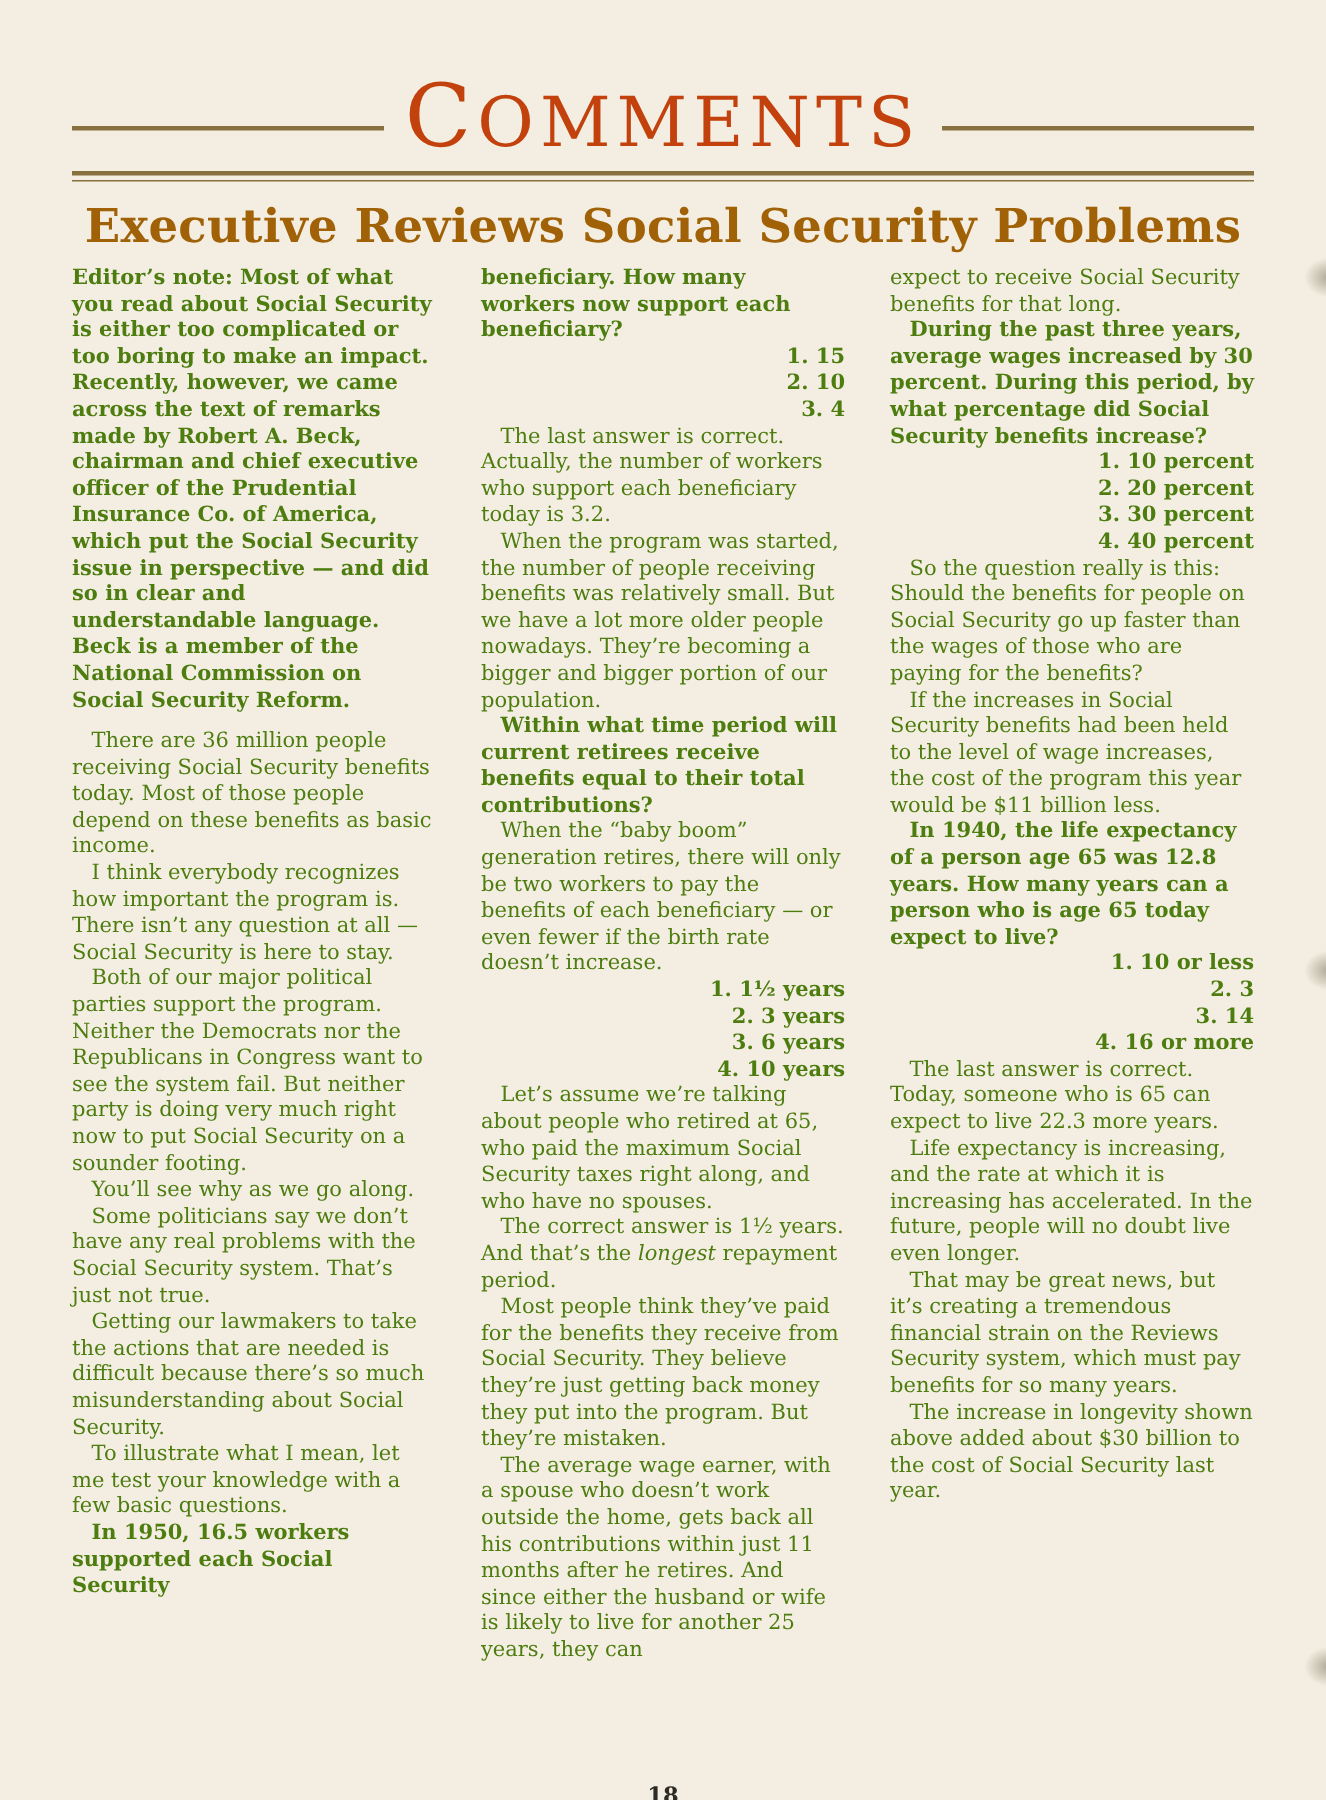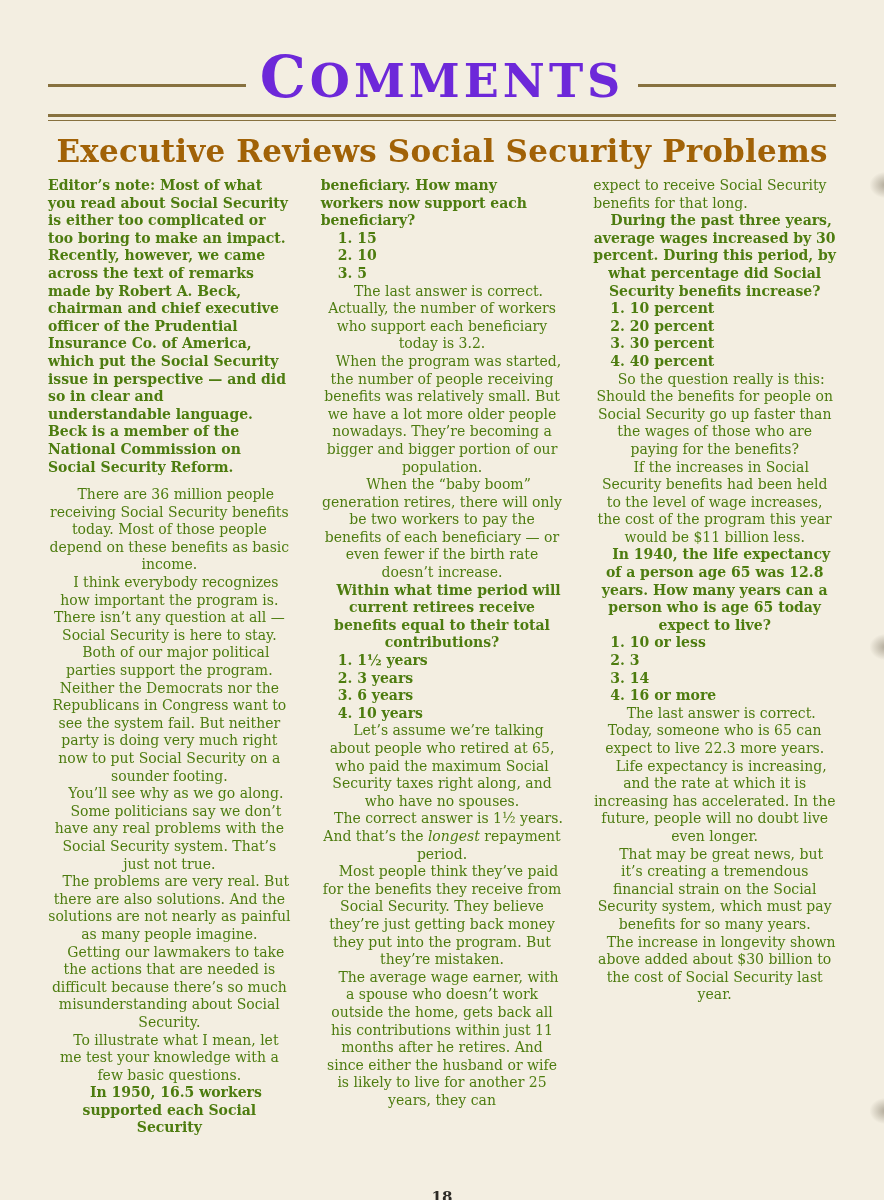--- a/index.html
+++ b/index.html
@@ -20,22 +20,22 @@
   .masthead {
     display: flex; align-items: center; gap: 14px;
     margin-top: 48px;
   }
   .masthead .rule {
     flex: 1; height: 0;
     border-top: 3px solid #87713f;
     margin-top: 16px;
   }
   .masthead-text {
-    font-size: 46px; font-weight: bold;
-    color: #6d28d9; letter-spacing: 4px; line-height: 1;
+    font-size: 46px; font-weight: normal;
+    color: #c2410c; letter-spacing: 4px; line-height: 1;
   }
   .masthead-text::first-letter { font-size: 58px; }
   .double-rule { margin-top: 8px; }
   .double-rule .dr1 { border-top: 3px solid #87713f; }
   .double-rule .dr2 { border-top: 1px solid #87713f; margin-top: 3px; }
   
   .article-title {
     margin: 12px 0 8px;
     font-size: 31px; font-weight: bold;
     color: #a16207;
@@ -45,22 +45,22 @@
   }
   
   .columns { display: flex; gap: 30px; margin-top: 6px; }
   .col { flex: 1; min-width: 0; }
   .para {
     margin: 0;
     font-size: 14px; line-height: 17.6px;
     color: #4d7c0f;
   }
   .para.editor, .para.b, .para.b0, .para.li { font-weight: bold; }
-  .para.n, .para.b { text-indent: 13px; text-align: center; }
-  .para.li { padding-left: 17px; }
+  .para.n, .para.b { text-indent: 13px; }
+  .para.li { padding-left: 17px; text-align: right; }
   .para.gap { margin-bottom: 10px; }
   .para em { font-style: italic; }
   
   .page-number {
     position: absolute; bottom: 42px; left: 0; right: 0;
     text-align: center;
     font-size: 15px; font-weight: bold; color: #2d2b26;
   }
   
   .curl {
@@ -93,34 +93,33 @@
   <h1 class="article-title">Executive Reviews Social Security Problems</h1>
 
   <div class="columns">
     <div class="col">
         <p class="para editor gap">Editor’s note: Most of what you read about Social Security is either too complicated or too boring to make an impact. Recently, however, we came across the text of remarks made by Robert A. Beck, chairman and chief executive officer of the Prudential Insurance Co. of America, which put the Social Security issue in perspective — and did so in clear and understandable language. Beck is a member of the National Commission on Social Security Reform.</p>
         <p class="para n">There are 36 million people receiving Social Security benefits today. Most of those people depend on these benefits as basic income.</p>
         <p class="para n">I think everybody recognizes how important the program is. There isn’t any question at all — Social Security is here to stay.</p>
         <p class="para n">Both of our major political parties support the program. Neither the Democrats nor the Republicans in Congress want to see the system fail. But neither party is doing very much right now to put Social Security on a sounder footing.</p>
         <p class="para n">You’ll see why as we go along.</p>
         <p class="para n">Some politicians say we don’t have any real problems with the Social Security system. That’s just not true.</p>
-        <p class="para n">The problems are very real. But there are also solutions. And the solutions are not nearly as painful as many people imagine.</p>
         <p class="para n">Getting our lawmakers to take the actions that are needed is difficult because there’s so much misunderstanding about Social Security.</p>
         <p class="para n">To illustrate what I mean, let me test your knowledge with a few basic questions.</p>
         <p class="para b">In 1950, 16.5 workers supported each Social Security</p>
       </div>
     <div class="col">
         <p class="para b0">beneficiary. How many workers now support each beneficiary?</p>
         <p class="para li">1.  15</p>
         <p class="para li">2.  10</p>
-        <p class="para li">3.  5</p>
+        <p class="para li">3.  4</p>
         <p class="para n">The last answer is correct. Actually, the number of workers who support each beneficiary today is 3.2.</p>
         <p class="para n">When the program was started, the number of people receiving benefits was relatively small. But we have a lot more older people nowadays. They’re becoming a bigger and bigger portion of our population.</p>
+        <p class="para b">Within what time period will current retirees receive benefits equal to their total contributions?</p>
         <p class="para n">When the “baby boom” generation retires, there will only be two workers to pay the benefits of each beneficiary — or even fewer if the birth rate doesn’t increase.</p>
-        <p class="para b">Within what time period will current retirees receive benefits equal to their total contributions?</p>
         <p class="para li">1.  1½ years</p>
         <p class="para li">2.  3 years</p>
         <p class="para li">3.  6 years</p>
         <p class="para li">4.  10 years</p>
         <p class="para n">Let’s assume we’re talking about people who retired at 65, who paid the maximum Social Security taxes right along, and who have no spouses.</p>
         <p class="para n">The correct answer is 1½ years. And that’s the <em>longest</em> repayment period.</p>
         <p class="para n">Most people think they’ve paid for the benefits they receive from Social Security. They believe they’re just getting back money they put into the program. But they’re mistaken.</p>
         <p class="para n">The average wage earner, with a spouse who doesn’t work outside the home, gets back all his contributions within just 11 months after he retires. And since either the husband or wife is likely to live for another 25 years, they can</p>
       </div>
     <div class="col">
@@ -132,21 +131,21 @@
         <p class="para li">4.  40 percent</p>
         <p class="para n">So the question really is this: Should the benefits for people on Social Security go up faster than the wages of those who are paying for the benefits?</p>
         <p class="para n">If the increases in Social Security benefits had been held to the level of wage increases, the cost of the program this year would be $11 billion less.</p>
         <p class="para b">In 1940, the life expectancy of a person age 65 was 12.8 years. How many years can a person who is age 65 today expect to live?</p>
         <p class="para li">1.  10 or less</p>
         <p class="para li">2.  3</p>
         <p class="para li">3.  14</p>
         <p class="para li">4.  16 or more</p>
         <p class="para n">The last answer is correct. Today, someone who is 65 can expect to live 22.3 more years.</p>
         <p class="para n">Life expectancy is increasing, and the rate at which it is increasing has accelerated. In the future, people will no doubt live even longer.</p>
-        <p class="para n">That may be great news, but it’s creating a tremendous financial strain on the Social Security system, which must pay benefits for so many years.</p>
+        <p class="para n">That may be great news, but it’s creating a tremendous financial strain on the Reviews Security system, which must pay benefits for so many years.</p>
         <p class="para n">The increase in longevity shown above added about $30 billion to the cost of Social Security last year.</p>
       </div>
   </div>
 
   <div class="page-number">18</div>
 
   <div class="curl c1"></div>
   <div class="curl c2"></div>
   <div class="curl c3"></div>
 

